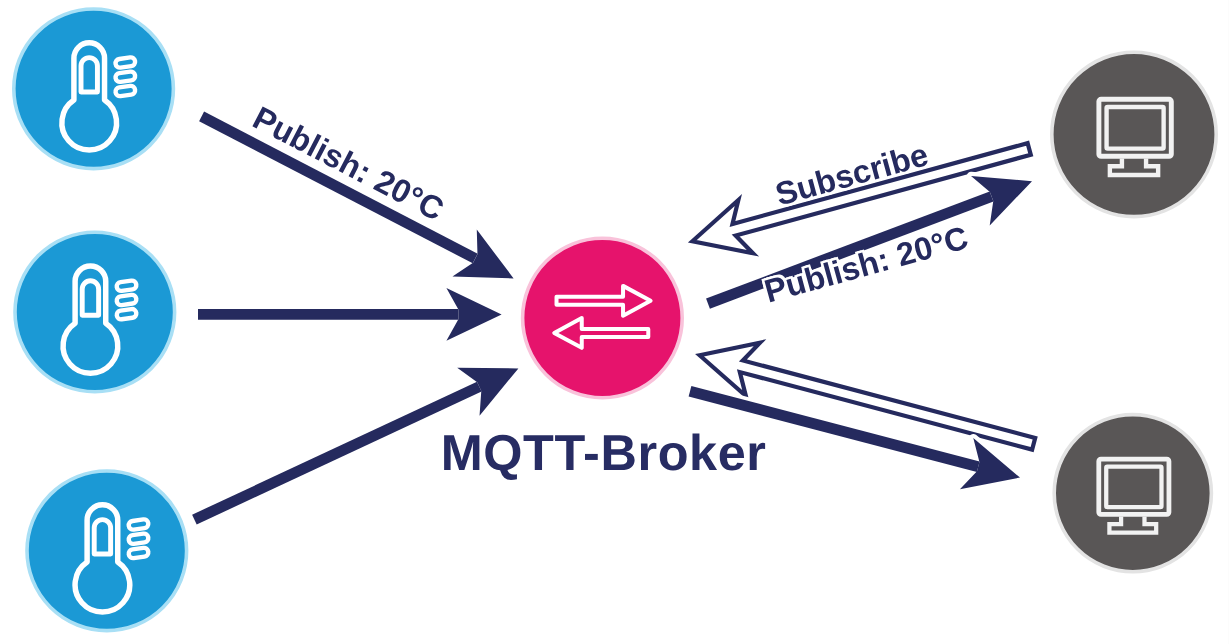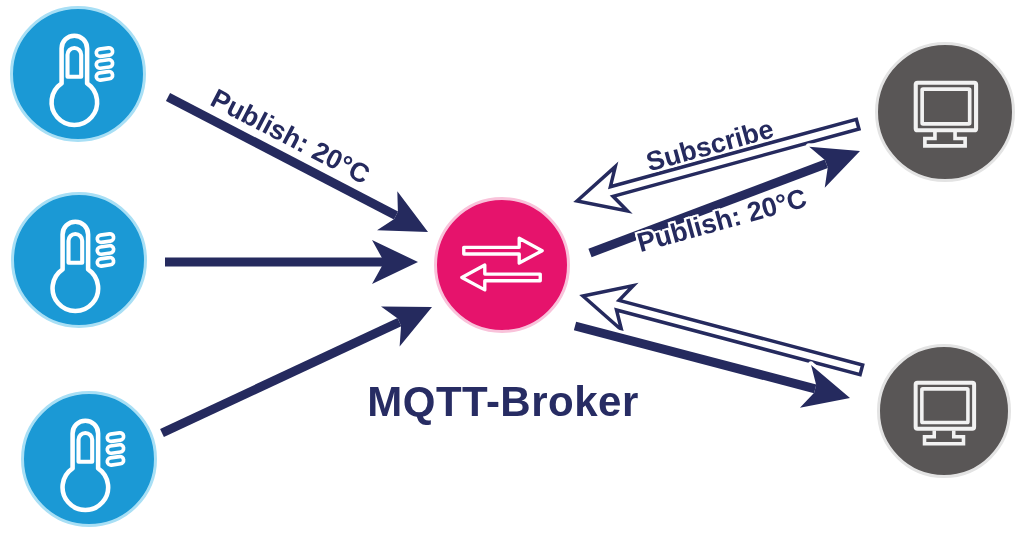--- a/index.html
+++ b/index.html
@@ -61,21 +61,21 @@
     text-shadow:
       -2px -2px 0 #fff, 0 -2px 0 #fff, 2px -2px 0 #fff,
       -2px  0   0 #fff, 2px  0   0 #fff,
       -2px  2px 0 #fff, 0  2px 0 #fff, 2px 2px 0 #fff;
   }
   .label-publish-left{left:290px;top:137px;transform:translate(-50%,-50%) rotate(27.4deg);}
   .label-subscribe{left:710px;top:146px;transform:translate(-50%,-50%) rotate(-15.4deg);}
   .label-publish-right{left:722px;top:221px;transform:translate(-50%,-50%) rotate(-15.4deg);}
   .broker-title{
     position:absolute;
-    left:503px;top:402px;
+    left:503px;top:378px;
     transform:translate(-50%,-50%);
     z-index:3;
     color:#272c63;
     font-weight:700;
     font-size:42px;
     letter-spacing:0.5px;
     white-space:nowrap;
     text-shadow:
       -2px -2px 0 #fff, 0 -2px 0 #fff, 2px -2px 0 #fff,
       -2px  0   0 #fff, 2px  0   0 #fff,

